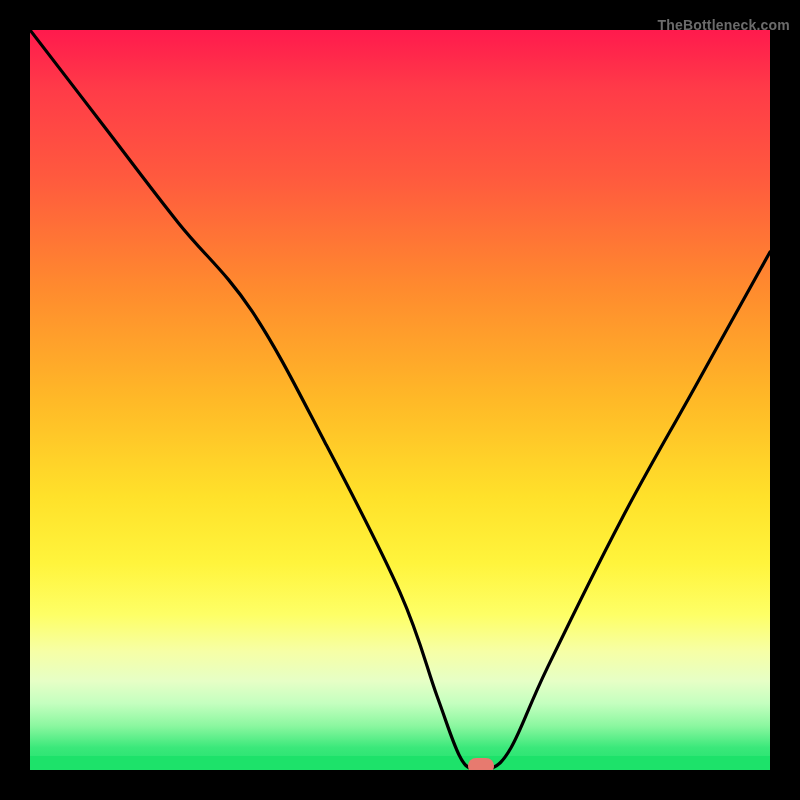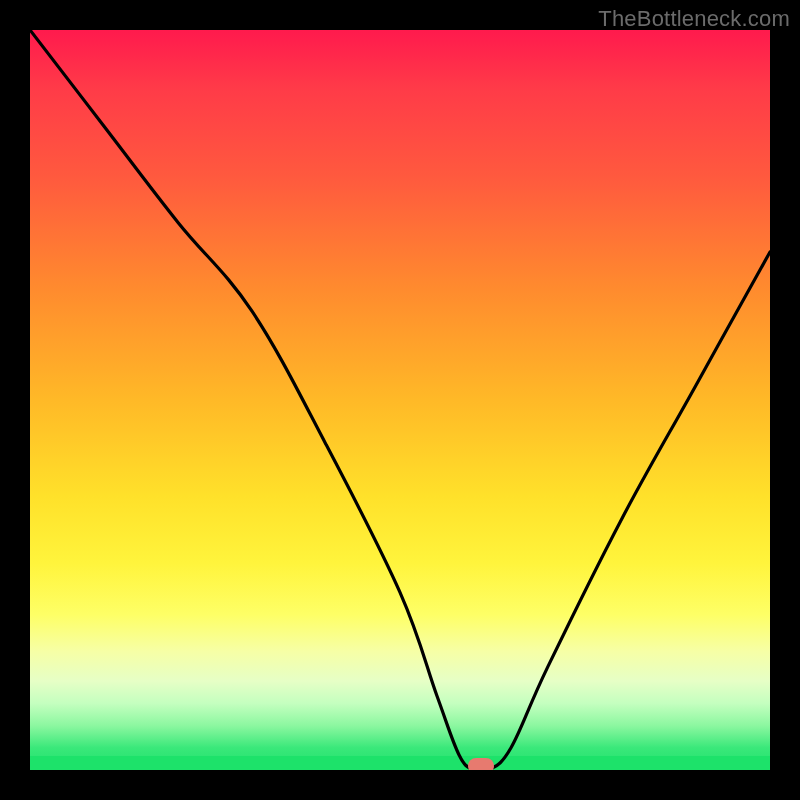--- a/index.html
+++ b/index.html
@@ -12,25 +12,25 @@
     overflow: hidden;
   }
   .frame {
     position: relative;
     width: 800px;
     height: 800px;
     background: #000;
   }
   .attribution {
     position: absolute;
-    top: 6px;
+    top: 17px;
     right: 10px;
     color: #6b6b6b;
-    font-size: 22px;
-    font-weight: 400;
+    font-size: 14px;
+    font-weight: 700;
     letter-spacing: 0.2px;
     z-index: 4;
   }
   .plot-area {
     position: absolute;
     left: 30px;
     top: 30px;
     width: 740px;
     height: 740px;
     overflow: hidden;

